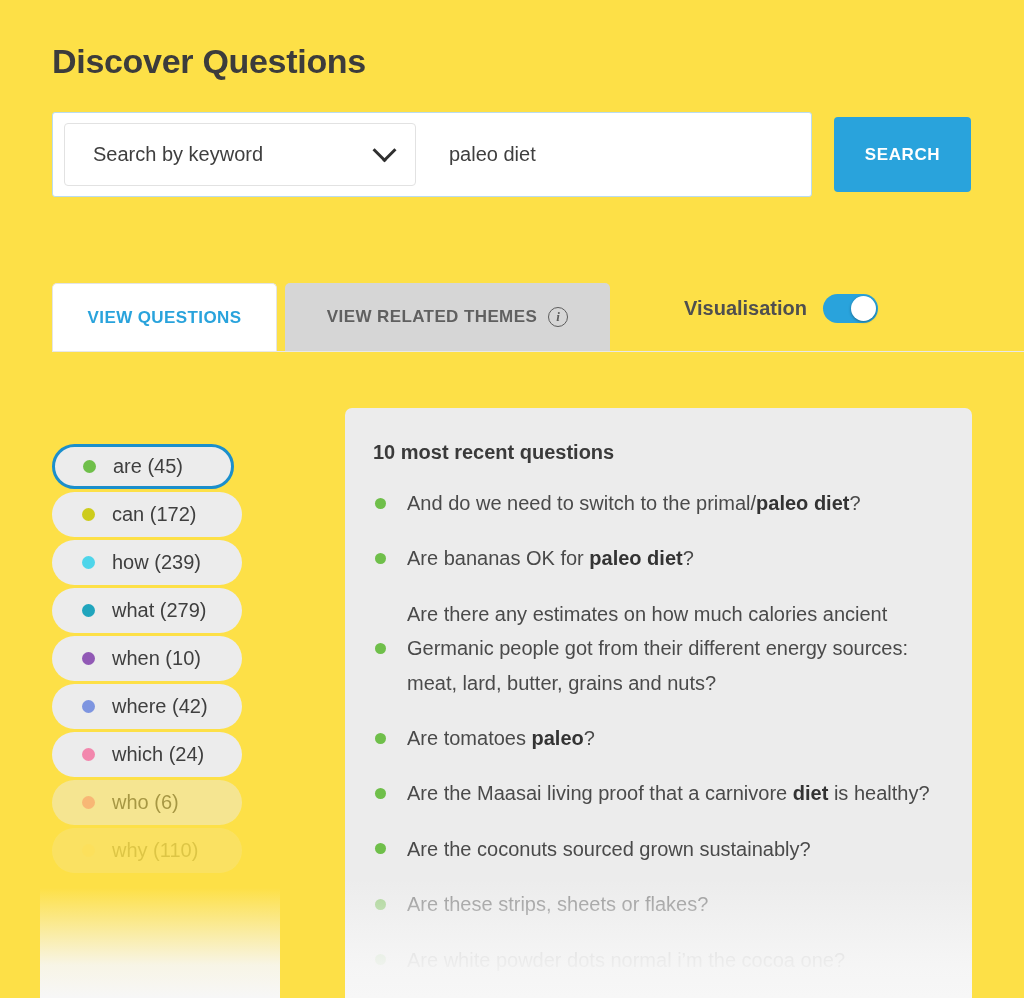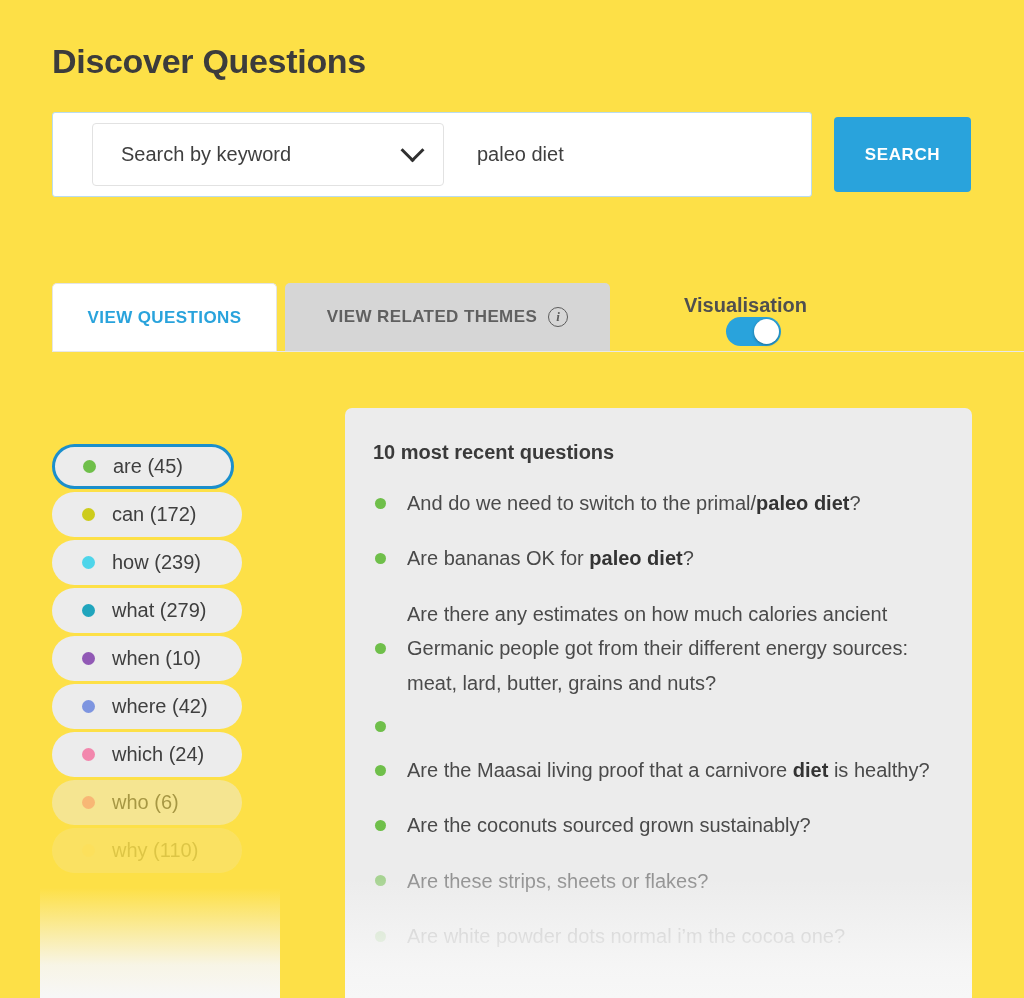--- a/index.html
+++ b/index.html
@@ -19,21 +19,21 @@
     letter-spacing: -0.3px;
   }
 
   
   .search-wrap {
     position: absolute; left: 52px; top: 112px;
     width: 760px; height: 85px;
     background: #ffffff;
     border: 1px solid #b9dcf0;
     border-radius: 3px;
-    display: flex; align-items: center; padding-left: 28px;
+    display: flex; align-items: center;
   }
   .search-select {
     margin-left: 11px;
     width: 352px; height: 63px;
     background: #ffffff;
     border: 1px solid #e2e2e2;
     border-radius: 4px;
     display: flex; align-items: center; justify-content: space-between;
     padding: 0 22px 0 28px;
     cursor: pointer;
@@ -74,21 +74,21 @@
   .info-icon {
     display: inline-flex; align-items: center; justify-content: center;
     margin-left: 11px; width: 20px; height: 20px;
     border: 1.6px solid #5c5c5c; border-radius: 50%;
     font-size: 13px; font-weight: bold; font-style: italic; color: #5c5c5c;
     font-family: "Liberation Serif", serif;
   }
   .tabs-rule { position: absolute; left: 52px; top: 351px; width: 972px; height: 1px; background: #e8e8e8; }
 
   
-  .vis { position: absolute; left: 684px; top: 294px; display: flex; align-items: center; flex-direction: column; }
+  .vis { position: absolute; left: 684px; top: 294px; display: flex; align-items: center; }
   .vis-label { font-size: 20px; font-weight: bold; color: #4f4f4f; }
   .switch {
     margin-left: 16px; width: 55px; height: 29px;
     background: #29a3dc; border-radius: 15px; position: relative; cursor: pointer;
   }
   .switch .knob {
     position: absolute; top: 2px; right: 2px;
     width: 25px; height: 25px; border-radius: 50%;
     background: #ffffff; box-shadow: 0 1px 3px rgba(0,0,0,0.35);
   }
@@ -229,20 +229,21 @@
         <li class="qitem">
           <span class="qdot" style="background: rgb(111, 191, 74);"></span>
           <span class="qtext"><span>Are bananas OK for </span><b>paleo diet</b><span>?</span></span>
         </li>
         <li class="qitem">
           <span class="qdot" style="background: rgb(111, 191, 74);"></span>
           <span class="qtext"><span>Are there any estimates on how much calories ancient Germanic people got from their different energy sources: meat, lard, butter, grains and nuts?</span></span>
         </li>
         <li class="qitem">
           <span class="qdot" style="background: rgb(111, 191, 74);"></span>
+          <span class="qtext"><span>Are tomatoes </span><b>paleo</b><span>?</span></span>
         </li>
         <li class="qitem">
           <span class="qdot" style="background: rgb(111, 191, 74);"></span>
           <span class="qtext"><span>Are the Maasai living proof that a carnivore </span><b>diet</b><span> is healthy?</span></span>
         </li>
         <li class="qitem">
           <span class="qdot" style="background: rgb(111, 191, 74);"></span>
           <span class="qtext"><span>Are the coconuts sourced grown sustainably?</span></span>
         </li>
         <li class="qitem f1">

